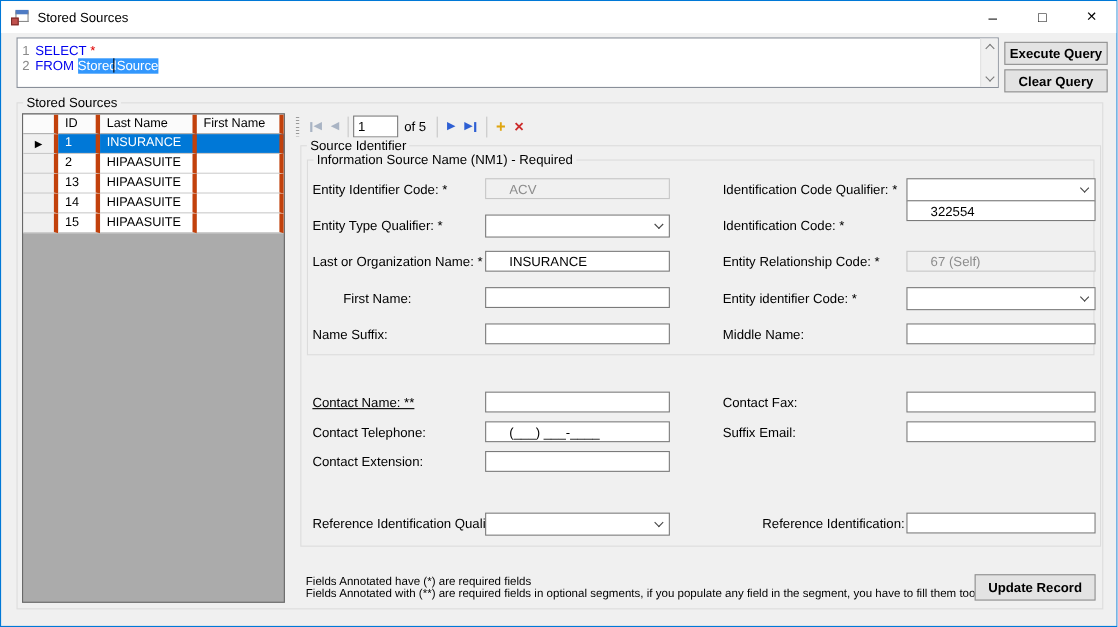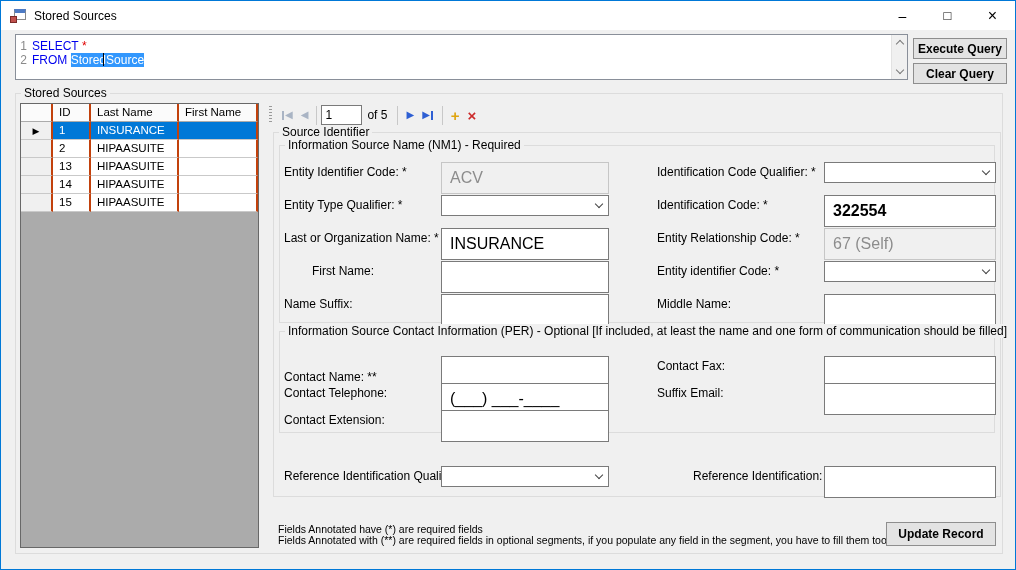--- a/index.html
+++ b/index.html
@@ -54,21 +54,21 @@
   .gb-outer { left:14px; top:92px; width:988px; height:461px; }
   .gb-srcinfo { left:272px; top:131px; width:728px; height:365px; }
   .gb-nm1 { left:278px; top:144px; width:716px; height:178px; }
   .gb-per { left:278px; top:330px; width:716px; height:102px; }
   .gb-ref { left:278px; top:441px; width:716px; height:52px; }
 
   
   .grid { position:absolute; left:19px; top:102px; width:239px; height:445px;
           background:#ABABAB; border:1px solid #686868; overflow:hidden; }
   .g-row { display:flex; height:18px; }
-  .g-cell { height:18px; border-right:2px solid #c2410c; border-bottom:1px solid #C9C9C9;
+  .g-cell { height:18px; border-right:4px solid #c2410c; border-bottom:1px solid #C9C9C9;
             padding:2px 0 12px 6px; font-size:11.5px; overflow:hidden; white-space:nowrap; }
   .g-head .g-cell { background:#FBFBFB; border-bottom:1px solid #ABABAB; }
   .g-rowhdr { width:32px; background:#F0F0F0; text-align:center; padding-left:0; }
   .g-c1 { width:38px; } .g-c2 { width:88px; } .g-c3 { width:79px; }
   .g-data .g-cell:not(.g-rowhdr) { background:#fff; }
   .g-data.selected .g-cell:not(.g-rowhdr) { background:#0078D7; color:#fff; }
   .g-arrow { font-size:9px; line-height:14px; color:#000; }
 
   
   .nav-toolbar { position:absolute; left:268px; top:101px; height:26px; display:flex;
@@ -83,22 +83,22 @@
   .nav-enabled .nav-tri { color:#2E5FD3; } .nav-enabled .nav-bar { background:#2E5FD3; }
   .nav-sep { width:1px; height:19px; background:#C8C8C8; margin:0 4px; }
   .nav-pos { width:41px; height:20px; border:1px solid #7A7A7A; font-size:12px;
              padding:0 3px; font-family:"Liberation Sans",sans-serif; }
   .nav-count { margin:0 6px 0 5px; }
   .nav-add { color:#DFA510; font-weight:bold; font-size:15px; }
   .nav-del { color:#CC2B2B; font-weight:bold; font-size:15px; }
 
   
   .f-label { position:absolute; font-size:12px; white-space:nowrap; }
-  .f-input { position:absolute; height:32px; border:1px solid #7A7A7A; background:#fff;
-             font-size:16px; padding:1px 8px; font-family:"Liberation Sans",sans-serif; color:#000; }
+  .f-input { position:absolute; height:19px; border:1px solid #7A7A7A; background:#fff;
+             font-size:12px; padding:1px 21px; font-family:"Liberation Sans",sans-serif; color:#000; }
   .f-input.disabled { background:#F0F0F0; color:#8C8C8C; border-color:#C6C6C6; }
   .combo { position:absolute; height:21px; border:1px solid #7A7A7A; background:#fff; }
   .combo .chev { left:auto; right:6px; top:5px; transform:rotate(45deg); border-color:#444; }
 
   .col-l-label { left:283px; } .col-l-field { left:440px; width:168px; }
   .col-r-label { left:656px; } .col-r-field { left:823px; width:172px; }
 
   
   .footer-notes { position:absolute; left:277px; top:523px; font-size:10.5px; line-height:11px;
                   color:#000; }
@@ -226,21 +226,21 @@
   <div class="combo col-r-field" style="top:161px;">
       <span class="chev"></span>
     </div>
 
   <span class="f-label col-l-label" style="top:197px;">Entity Type Qualifier: *</span>
   <div class="combo col-l-field" style="top:194px;">
       <span class="chev"></span>
     </div>
 
   <span class="f-label col-r-label" style="top:197px;">Identification Code: *</span>
-  <input class="f-input col-r-field" style="top: 194px; font-weight: bold;" value="322554">
+  <input class="f-input col-r-field" style="top: 181px;" value="322554">
 
   <span class="f-label col-l-label" style="top:230px;">Last or Organization Name: *</span>
   <input class="f-input col-l-field" style="top: 227px;" value="INSURANCE">
 
   <span class="f-label col-r-label" style="top:230px;">Entity Relationship Code: *</span>
   <input class="f-input disabled col-r-field" style="top: 227px;" value="67 (Self)">
 
   <span class="f-label col-l-label" style="top:263px;margin-left:28px;">First Name:</span>
   <input class="f-input col-l-field" style="top: 260px;" value="">
 
@@ -248,25 +248,22 @@
   <div class="combo col-r-field" style="top:260px;">
       <span class="chev"></span>
     </div>
 
   <span class="f-label col-l-label" style="top:296px;">Name Suffix:</span>
   <input class="f-input col-l-field" style="top: 293px;" value="">
 
   <span class="f-label col-r-label" style="top:296px;">Middle Name:</span>
   <input class="f-input col-r-field" style="top: 293px;" value="">
 
-  <div class="groupbox gb-per">
-    <div class="gb-title">Information Source Contact Information (PER) - Optional [If included, at least the name and one form of communication should be filled]</div>
-  </div>
-
-  <span class="f-label col-l-label" style="top:369px;">Contact Name: **</span>
+
+  <span class="f-label col-l-label" style="top:358px;text-decoration:underline;">Contact Name: **</span>
   <input class="f-input col-l-field" style="top: 355px;" value="">
 
   <span class="f-label col-r-label" style="top:358px;">Contact Fax:</span>
   <input class="f-input col-r-field" style="top: 355px;" value="">
 
   <span class="f-label col-l-label" style="top:385px;">Contact Telephone:</span>
   <input class="f-input col-l-field" style="top: 382px;" value="(___) ___-____">
 
   <span class="f-label col-r-label" style="top:385px;">Suffix Email:</span>
   <input class="f-input col-r-field" style="top: 382px;" value="">

